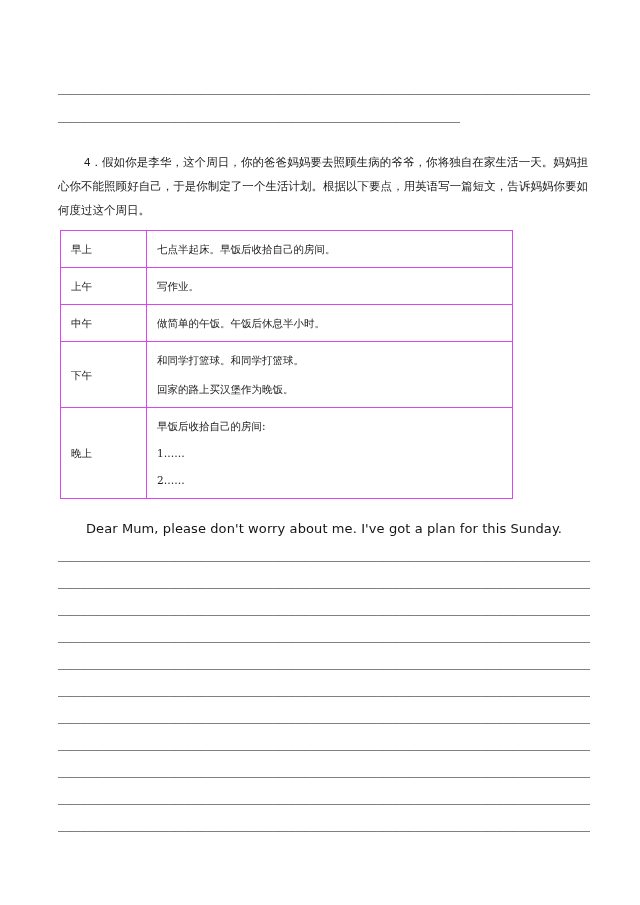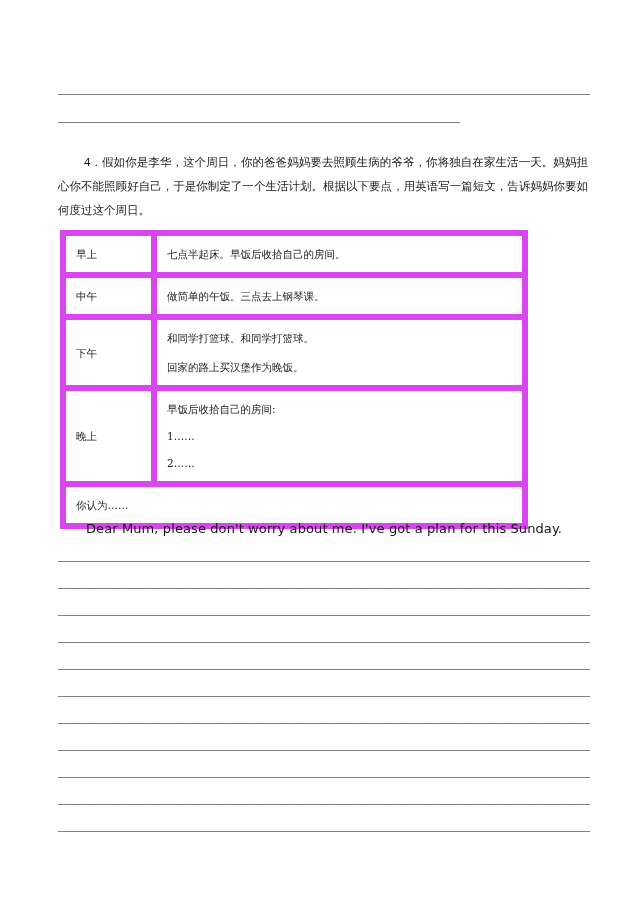--- a/index.html
+++ b/index.html
@@ -61,21 +61,21 @@
   .plan-table {
     position: absolute;
     left: 60px;
     top: 230px;
     width: 412px;
     border-collapse: collapse;
     table-layout: fixed;
     background: #fff;
   }
   .plan-table td {
-    border: 6px solid #d946ef;
+    border: 1px solid #d946ef;
     padding: 7px 9px 7px 10px;
     font-family: "DejaVu Serif", "Liberation Serif", serif;
     font-size: 10.5px;
     line-height: 22px;
     color: #1c1c1c;
     vertical-align: middle;
   }
   .plan-table td.time-cell {
     width: 66px;
     text-align: left;
@@ -120,42 +120,45 @@
 
   <table class="plan-table">
     <tbody>
       <tr>
         <td class="time-cell">早上</td>
         <td class="detail-cell">
           <span class="detail-line">七点半起床。早饭后收拾自己的房间。</span>
         </td>
       </tr>
       <tr>
+        <td class="time-cell">上午</td>
+        <td class="detail-cell">
+          <span class="detail-line">写作业。</span>
+        </td>
+      </tr>
+      <tr>
         <td class="time-cell">中午</td>
         <td class="detail-cell">
-          <span class="detail-line">做简单的午饭。三点去上钢琴课。</span>
+          <span class="detail-line">做简单的午饭。午饭后休息半小时。</span>
         </td>
       </tr>
       <tr>
         <td class="time-cell">下午</td>
         <td class="detail-cell">
           <span class="detail-line">和同学打篮球。和同学打篮球。</span>
           <span class="detail-line">回家的路上买汉堡作为晚饭。</span>
         </td>
       </tr>
       <tr>
         <td class="time-cell">晚上</td>
         <td class="detail-cell">
           <span class="ev-line">早饭后收拾自己的房间:</span>
           <span class="ev-line">1……</span>
           <span class="ev-line">2……</span>
         </td>
-      </tr>
-      <tr>
-        <td class="full-cell" colspan="2">你认为……</td>
       </tr>
     </tbody>
   </table>
 
   <div class="opening-sentence">Dear Mum, please don't worry about me. I've got a plan for this Sunday.</div>
 
   <div id="answer-rules">
     <div class="rule-line" style="top:549px">__________________________________________________________________________________________________</div>
     <div class="rule-line" style="top:576px">__________________________________________________________________________________________________</div>
     <div class="rule-line" style="top:603px">__________________________________________________________________________________________________</div>

